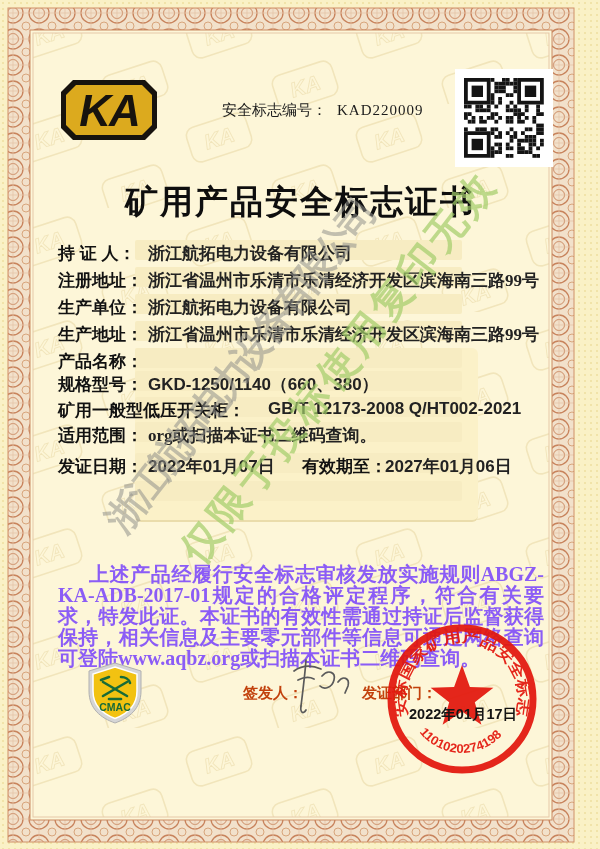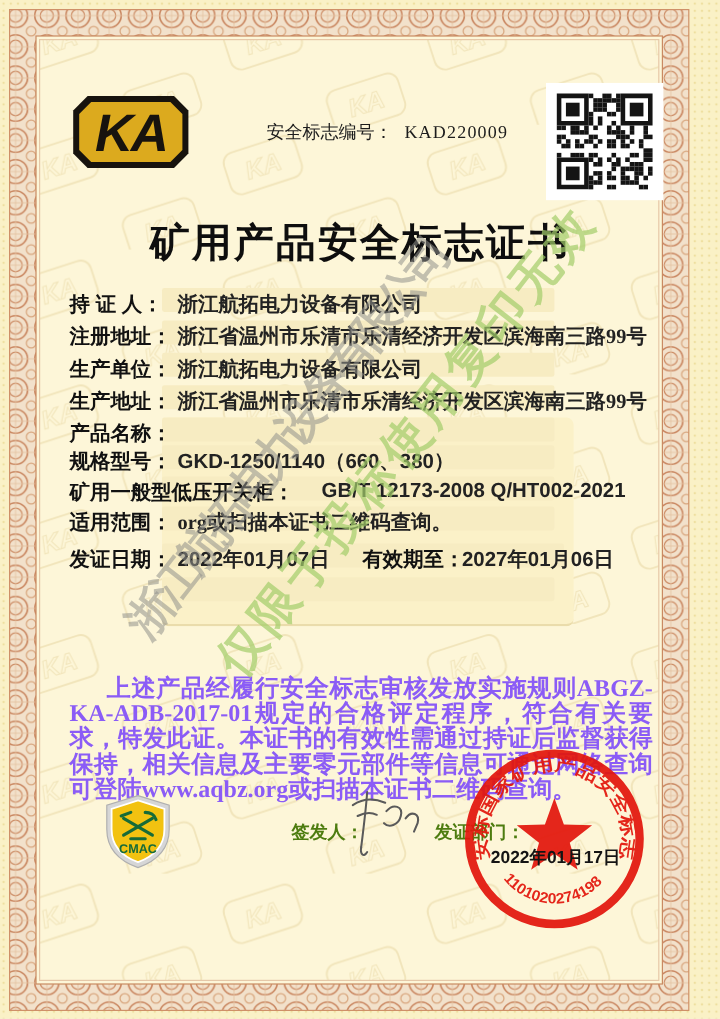--- a/index.html
+++ b/index.html
@@ -17,21 +17,21 @@
   .val{position:absolute;left:90px;top:0;font-family:"Liberation Serif",serif;font-weight:bold;color:#222;}
   .val.sansv{font-family:"Liberation Sans",sans-serif;font-weight:bold;}
   .val.at210{left:210px;}
   .lab.at244{left:244px;}
   .val.at327{left:327px;}
   .strip{position:absolute;left:135px;width:327px;height:20px;background:#f7ecc2;border-radius:2px;}
   .bigblock{position:absolute;left:135px;top:348px;width:343px;height:172px;background:#fbf1c8;border-radius:6px;border-bottom:2px solid #eadcab;}
   
   .statement{position:absolute;left:58px;top:564px;width:486px;font-family:"Liberation Serif",serif;font-weight:bold;font-size:20px;line-height:21px;text-align:justify;text-indent:31px;color:#8b5cf6;}
   
-  .footlab{position:absolute;top:684px;font-size:15px;font-weight:bold;white-space:nowrap;color:#4d7c0f;}
+  .footlab{position:absolute;top:684px;font-size:15px;font-weight:bold;white-space:nowrap;color:#c2410c;}
   .sealdate{position:absolute;left:409px;top:705px;font-size:14.5px;font-weight:bold;color:#141414;z-index:9;white-space:nowrap;}
   
   .wm{position:absolute;white-space:nowrap;transform-origin:left center;font-family:"Liberation Serif",serif;font-weight:bold;z-index:6;pointer-events:none;}
   .wm.gray{left:114px;top:508px;height:38px;line-height:38px;font-size:38px;letter-spacing:-4px;color:rgba(145,145,140,0.55);transform:rotate(-52deg);}
   .wm.green{left:190px;top:538px;height:40px;line-height:40px;font-size:40px;letter-spacing:4px;color:rgba(163,205,105,0.70);transform:rotate(-52deg);}
   .z1{z-index:1}.z3{z-index:3}.z4{z-index:4}.z7{z-index:7}
 </style>
 </head>
 <body>
 

